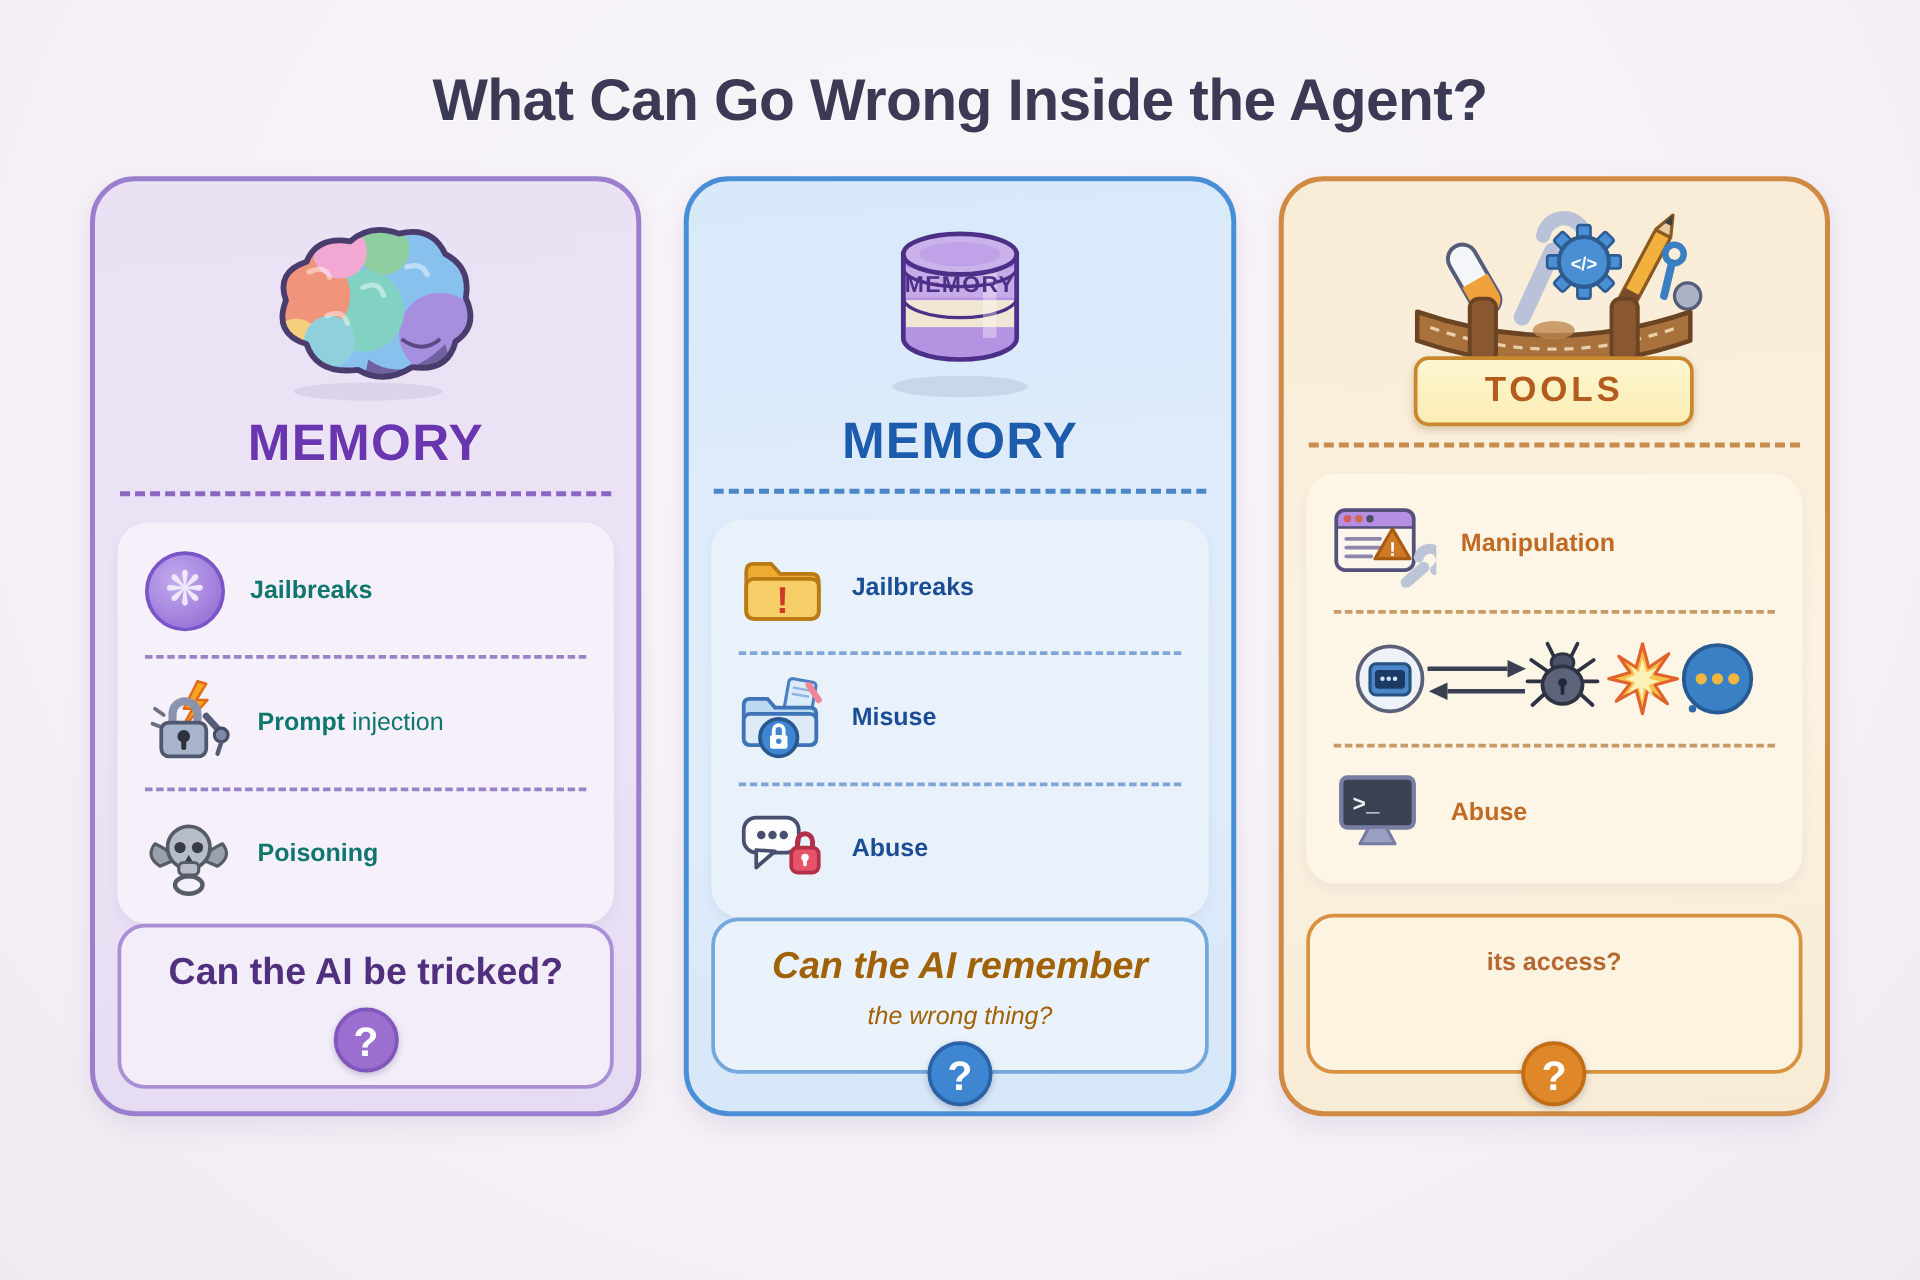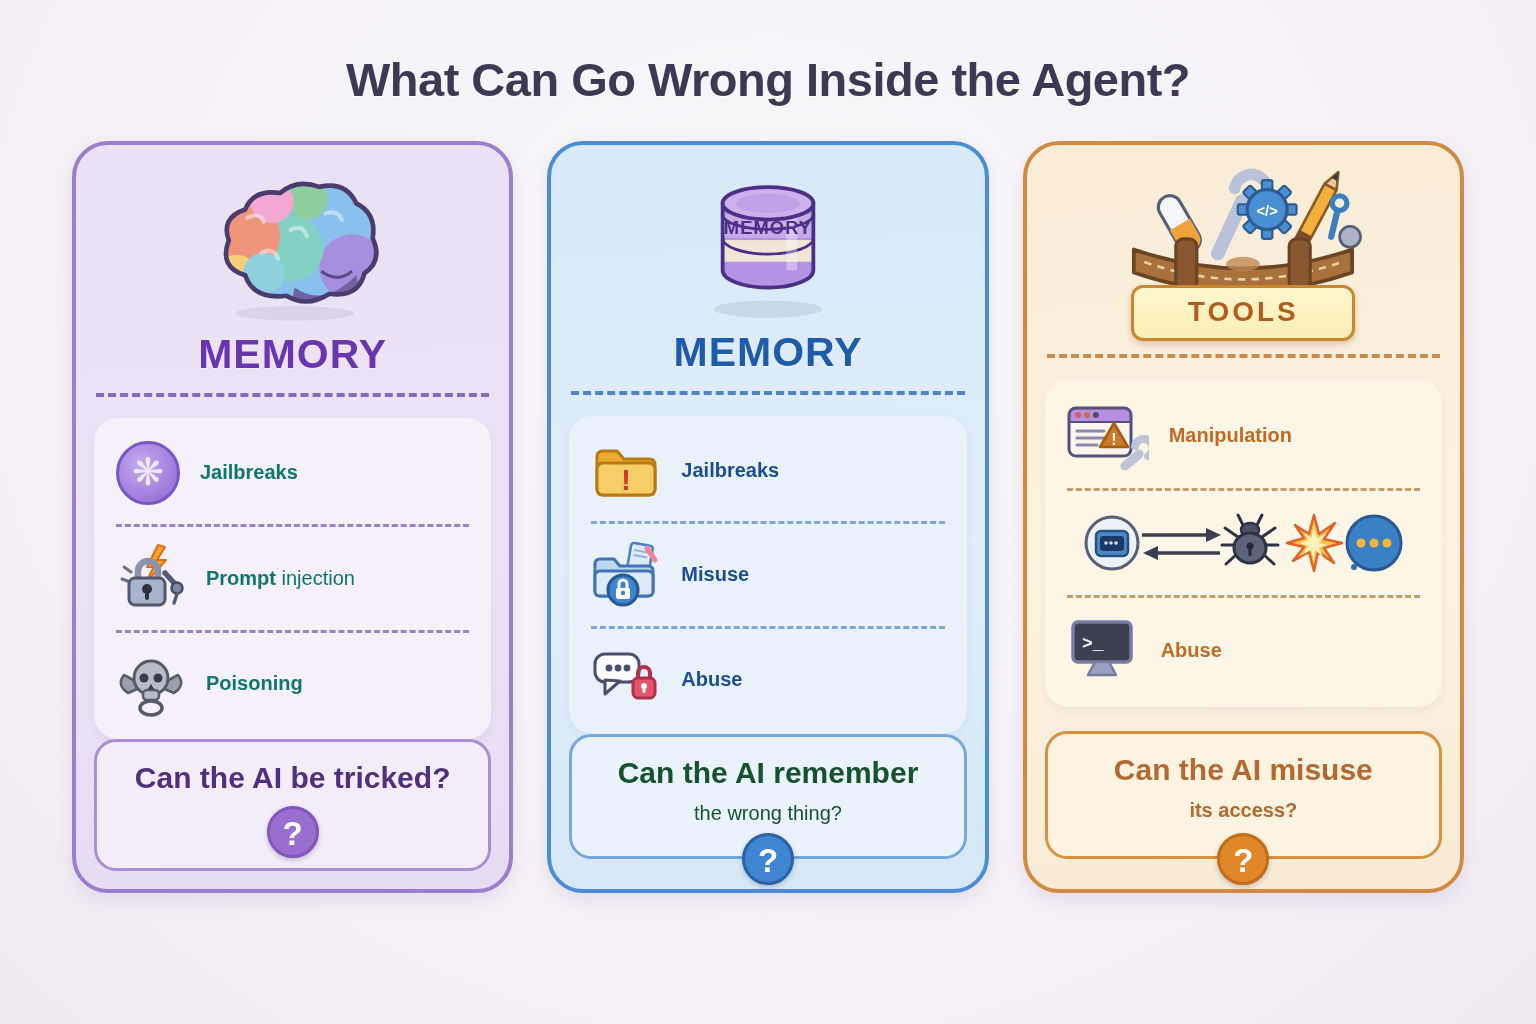--- a/index.html
+++ b/index.html
@@ -73,21 +73,21 @@
     text-align:center;position:relative;box-sizing:border-box;
     padding:16px 8px 14px;
   }
   .col-brain .q-card{background:#f3edfa;border-color:#a98fd6;margin-bottom:18px;height:132px;}
   .col-memory .q-card{background:#eaf2fc;border-color:#74a8dd;margin-bottom:30px;height:128px;}
   .col-tools .q-card{background:#fdf3e1;border-color:#d8913f;margin-bottom:30px;height:128px;}
   .q-line1{font-size:30px;font-weight:bold;line-height:40px;}
   .q-line2{font-size:20px;font-weight:normal;line-height:40px;}
   .col-tools .q-line2{font-weight:bold;}
   .col-brain .q-line1,.col-brain .q-line2{color:#50307e;}
-  .col-memory .q-line1,.col-memory .q-line2{color:#14532d;}
+  .col-memory .q-line1,.col-memory .q-line2{color:#a16207;font-style:italic;}
   .col-tools .q-line1,.col-tools .q-line2{color:#b5682f;}
   .q-badge{
     width:52px;height:52px;border-radius:50%;
     color:#fff;font-size:33px;font-weight:bold;line-height:50px;text-align:center;
     box-shadow:0 2px 5px rgba(40,30,70,.25);box-sizing:border-box;
   }
   .col-brain .q-badge{background:#9a6fd0;border:3px solid #8257bd;margin:8px auto 0;}
   .col-memory .q-badge,.col-tools .q-badge{position:absolute;left:50%;bottom:-29px;transform:translateX(-50%);}
   .col-memory .q-badge{background:#3f86d2;border:3px solid #2b62a5;}
   .col-tools .q-badge{background:#e0872a;border:3px solid #c06d15;}
@@ -368,20 +368,19 @@
               <rect x="6" y="6" width="58" height="40" rx="5" fill="#3a4150" stroke="#767ca2" stroke-width="3.5"></rect>
               <text x="15" y="33" class="mono" font-size="18" font-weight="bold" fill="#eef1f8">&gt;_</text>
               <path d="M28 46 h14 l7 13 h-28 Z" fill="#9aa0c2" stroke="#767ca2" stroke-width="2.5" stroke-linejoin="round"></path>
             </svg>
           </span>
           <span class="label"><b>Abuse</b><span class="rest"></span></span>
         </div>
       </div>
 
       <div class="q-card">
-        <div class="q-line1">Can the AI misuse</div>
         <div class="q-line2">its access?</div>
         <div class="q-badge">?</div>
       </div>
     </section>
 
   </div>
 </div>
 
 </body></html>

